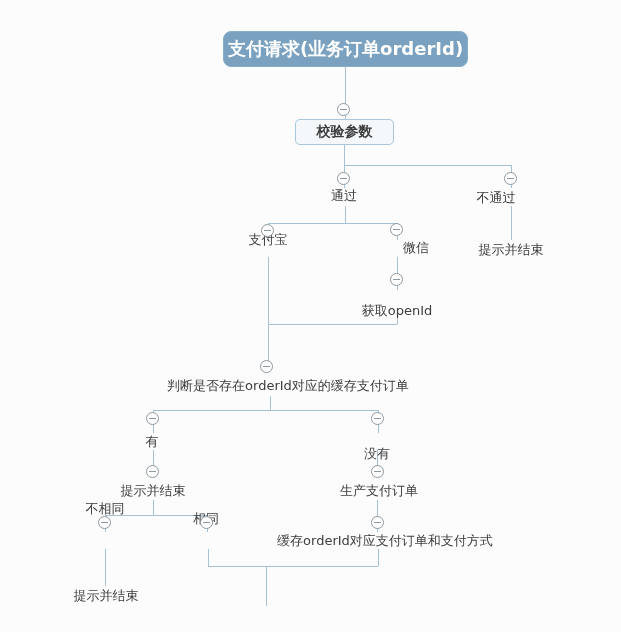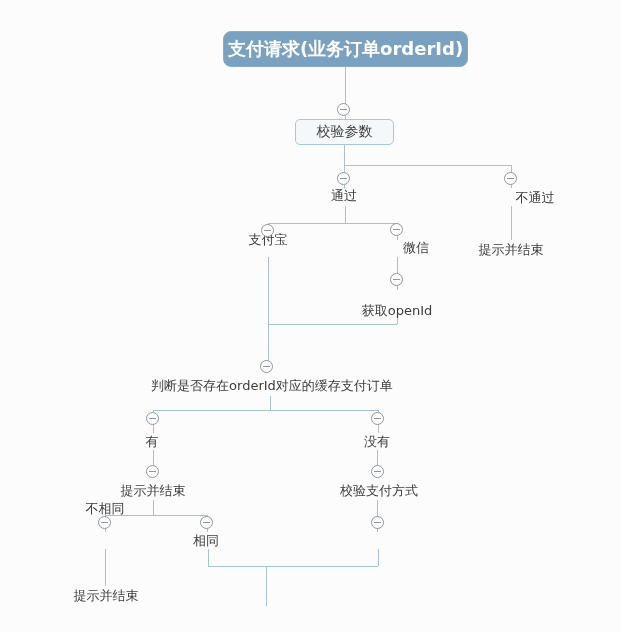--- a/index.html
+++ b/index.html
@@ -55,20 +55,21 @@
     border: 1px solid #a9c6dc;
     border-radius: 5px;
     box-sizing: border-box;
     z-index: 3;
     display: flex;
     align-items: center;
     justify-content: center;
     color: #3d3d3d;
     font-size: 14px;
     white-space: nowrap;
+    font-weight: bold;
   }
   .collapse {
     position: absolute;
     width: 13px; height: 13px;
     border: 1px solid #8d979e;
     border-radius: 50%;
     background: #ffffff;
     box-sizing: border-box;
     z-index: 4;
   }
@@ -115,28 +116,29 @@
   <span class="collapse" style="left:260px;top:360px"></span>
   <span class="collapse" style="left:146px;top:412px"></span>
   <span class="collapse" style="left:371px;top:412px"></span>
   <span class="collapse" style="left:146px;top:465px"></span>
   <span class="collapse" style="left:371px;top:465px"></span>
   <span class="collapse" style="left:98px;top:516px"></span>
   <span class="collapse" style="left:200px;top:516px"></span>
   <span class="collapse" style="left:371px;top:516px"></span>
 
   <div class="node-label" style="left:344px;top:189px">通过</div>
-  <div class="node-label" style="left:535px;top:191px">不通过</div>
+  <div class="node-label" style="left:496px;top:191px">不通过</div>
   <div class="node-label" style="left:511px;top:243px">提示并结束</div>
   <div class="node-label" style="left:268px;top:233px">支付宝</div>
   <div class="node-label" style="left:416px;top:241px">微信</div>
   <div class="node-label" style="left:397px;top:304px">获取openId</div>
-  <div class="node-label" style="left:272px;top:379px">判断是否存在orderId对应的缓存支付订单</div>
+  <div class="node-label" style="left:288px;top:379px">判断是否存在orderId对应的缓存支付订单</div>
   <div class="node-label" style="left:152px;top:435px">有</div>
-  <div class="node-label" style="left:377px;top:435px">没有</div>
+  <div class="node-label" style="left:377px;top:447px">没有</div>
   <div class="node-label" style="left:153px;top:484px">提示并结束</div>
-  <div class="node-label" style="left:379px;top:484px">校验支付方式</div>
+  <div class="node-label" style="left:379px;top:484px">生产支付订单</div>
   <div class="node-label" style="left:105px;top:502px">不相同</div>
-  <div class="node-label" style="left:206px;top:534px">相同</div>
+  <div class="node-label" style="left:206px;top:512px">相同</div>
+  <div class="node-label" style="left:385px;top:534px">缓存orderId对应支付订单和支付方式</div>
   <div class="node-label" style="left:106px;top:589px">提示并结束</div>
   <div class="node-label" style="left:266px;top:638px">支付</div>
 
 </div>
 
 </body></html>

